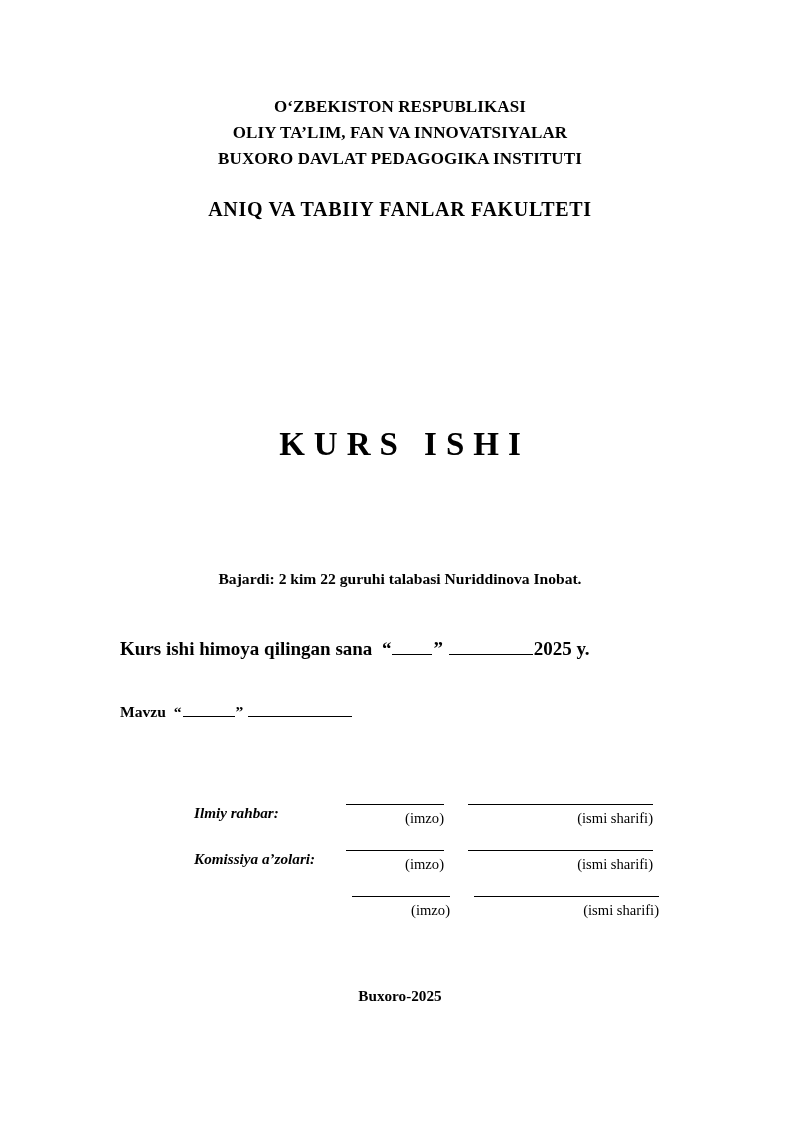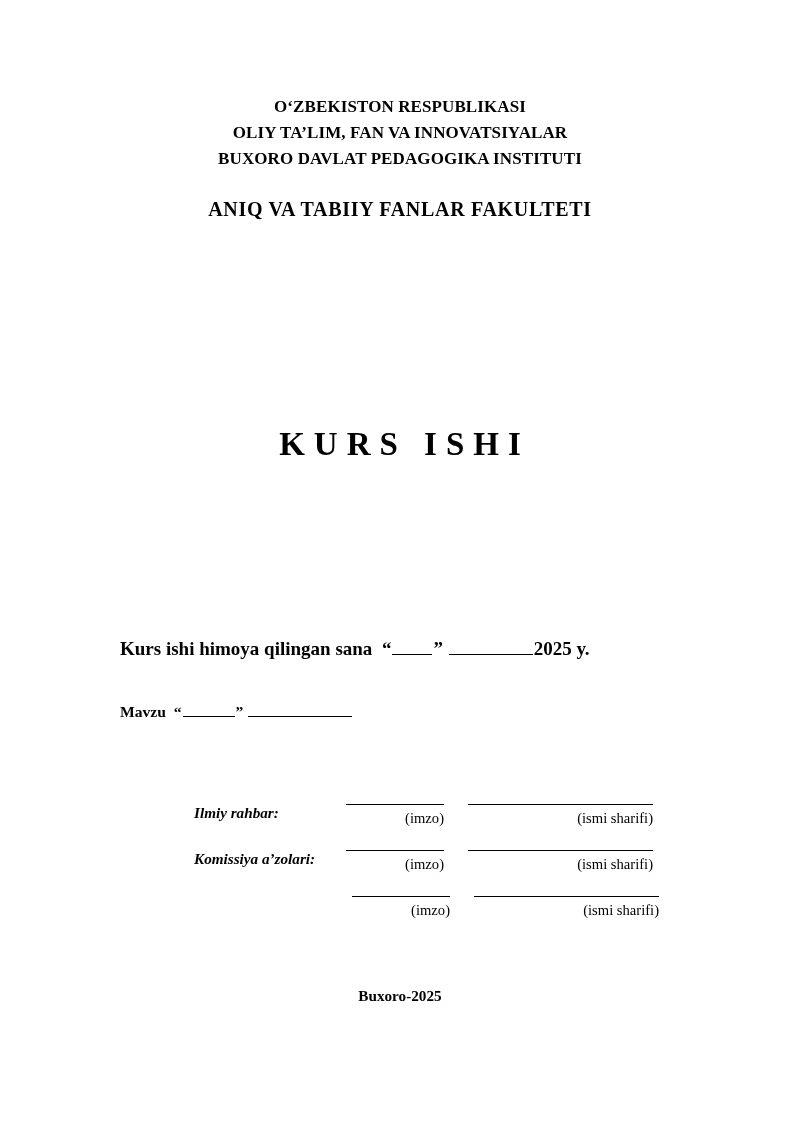--- a/index.html
+++ b/index.html
@@ -181,20 +181,21 @@
   <div class="header-block">
     <div class="header-line">O‘ZBEKISTON RESPUBLIKASI</div>
     <div class="header-line">OLIY TA’LIM, FAN VA INNOVATSIYALAR</div>
     <div class="header-line">BUXORO DAVLAT PEDAGOGIKA INSTITUTI</div>
     <div class="faculty-line">ANIQ VA TABIIY FANLAR FAKULTETI</div>
   </div>
 
   <div class="doc-title">KURS ISHI</div>
 
 
+  <div class="author-line">Bajardi: 2 kim 22 guruhi talabasi  Nuriddinova Inobat.</div>
 
   <div class="date-line">
     <span>Kurs ishi himoya qilingan sana</span><span class="quote-gap">&nbsp;&nbsp;</span><span>“</span><span class="blank-rule rule-short"></span><span>”</span>&nbsp;<span class="blank-rule rule-med"></span><span>2025 y.</span>
   </div>
 
   <div class="grade-line">
     <span>Mavzu</span>&nbsp;&nbsp;<span>“</span><span class="blank-rule rule-grade-a"></span><span>”</span>&nbsp;<span class="blank-rule rule-grade-b"></span>
   </div>
 
   <div class="sig-block">

